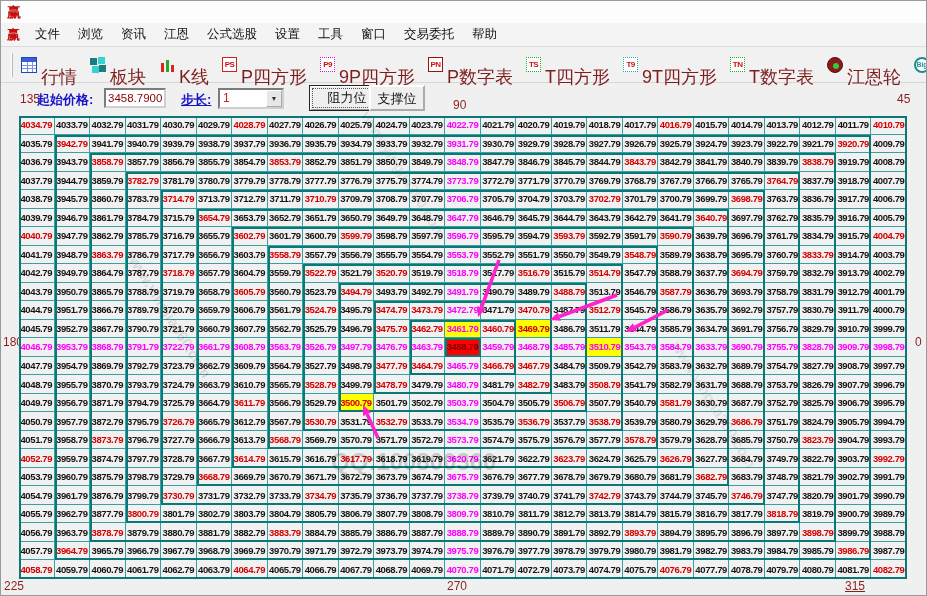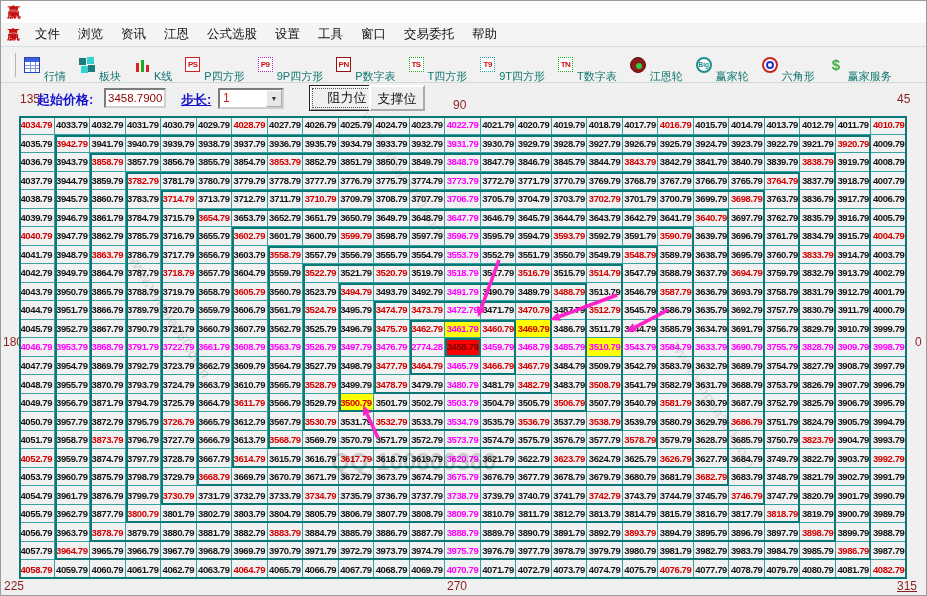--- a/index.html
+++ b/index.html
@@ -13,21 +13,21 @@
   
   .menubar{position:absolute;left:0;top:22px;width:100%;height:24px;background:#f4f4f4;
     border-bottom:1px solid #dcdcdc;display:flex;align-items:center;padding-left:6px;box-sizing:border-box;}
   .menubar .app-logo{font-size:13px;}
   .menu-item{font-size:12.5px;color:#111;padding:0 9px;cursor:default;}
   
   .toolbar{position:absolute;left:0;top:46px;width:100%;height:36px;background:#f1f1f1;
     border-bottom:1px solid #d7d7d7;display:flex;align-items:center;padding-left:10px;box-sizing:border-box;}
   .tb-handle{width:3px;height:24px;border-left:1px solid #fff;border-right:1px solid #b8b8b8;margin-right:8px;}
   .tb-item{display:flex;align-items:center;margin-right:13px;cursor:default;}
-  .tb-item .lbl{font-size:11px;color:#0f766e;margin-left:4px;white-space:nowrap;margin-top:24px;}
+  .tb-item .lbl{font-size:18px;color:#7f1d1d;margin-left:4px;white-space:nowrap;margin-top:24px;}
   .badge{width:15px;height:15px;box-sizing:border-box;background:#fff;display:flex;align-items:center;justify-content:center;
     font-size:8px;font-weight:bold;color:#cc1111;letter-spacing:-0.5px;}
   .icon16{width:16px;height:16px;position:relative;display:inline-block;}
   
   .ic-quotes{border:1px solid #2244bb;background:#fff;box-sizing:border-box;}
   .ic-quotes .hdr{position:absolute;left:0;top:0;width:100%;height:4px;background:#3a5fd9;}
   .ic-quotes .l1,.ic-quotes .l2{position:absolute;left:0;width:100%;height:1px;background:#7f95e0;}
   .ic-quotes .l1{top:7px}.ic-quotes .l2{top:10px}
   .ic-quotes .v1{position:absolute;top:4px;left:5px;width:1px;height:10px;background:#7f95e0;}
   .ic-quotes .v2{position:absolute;top:4px;left:10px;width:1px;height:10px;background:#7f95e0;}
@@ -193,21 +193,21 @@
     <button class="pushbtn" style="left:368px;width:56px;">支撑位</button>
     <span class="angle" style="left:452px;top:15px;">90</span>
     <span class="angle" style="left:896px;top:9px;">45</span>
   </div>
 
   <div class="board">
     <span class="angle" style="left:2px;top:219px;">180</span>
     <span class="angle" style="left:914px;top:219px;">0</span>
     <span class="angle" style="left:3px;top:463px;">225</span>
     <span class="angle" style="left:446px;top:463px;">270</span>
-    <span class="angle" style="left:896px;top:463px;text-decoration:underline;">315</span>
+    <span class="angle" style="left:844px;top:463px;text-decoration:underline;">315</span>
 
     <div id="grid">
         <div class="cell ray">4034.79</div>
         <div class="cell">4033.79</div>
         <div class="cell">4032.79</div>
         <div class="cell">4031.79</div>
         <div class="cell">4030.79</div>
         <div class="cell">4029.79</div>
         <div class="cell ray">4028.79</div>
         <div class="cell">4027.79</div>
@@ -507,21 +507,21 @@
         <div class="cell axis">3953.79</div>
         <div class="cell axis">3868.79</div>
         <div class="cell axis">3791.79</div>
         <div class="cell axis">3722.79</div>
         <div class="cell axis">3661.79</div>
         <div class="cell axis">3608.79</div>
         <div class="cell axis">3563.79</div>
         <div class="cell axis">3526.79</div>
         <div class="cell axis">3497.79</div>
         <div class="cell axis">3476.79</div>
-        <div class="cell axis">2774.28</div>
+        <div class="cell axis">3463.79</div>
         <div class="cell center">3458.79</div>
         <div class="cell axis">3459.79</div>
         <div class="cell axis">3468.79</div>
         <div class="cell axis">3485.79</div>
         <div class="cell axis hl">3510.79</div>
         <div class="cell axis">3543.79</div>
         <div class="cell axis">3584.79</div>
         <div class="cell axis">3633.79</div>
         <div class="cell axis">3690.79</div>
         <div class="cell axis">3755.79</div>

